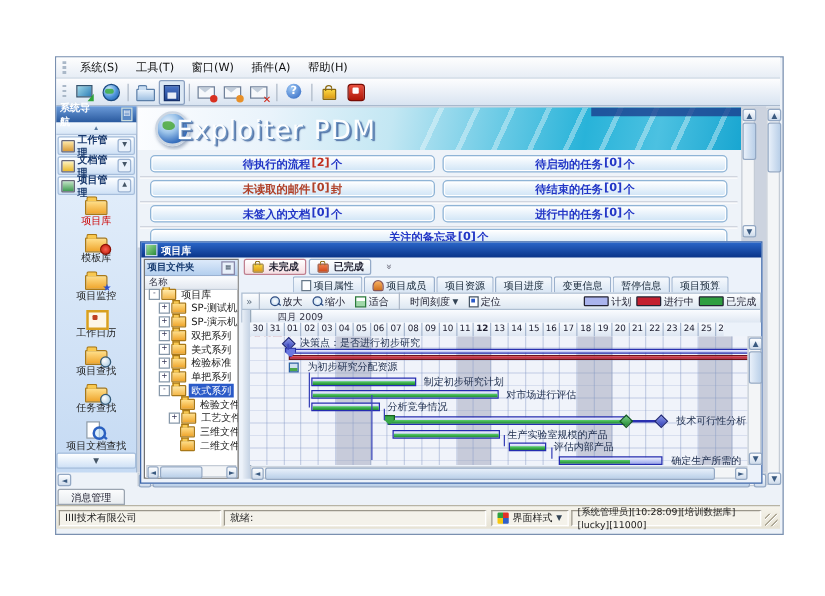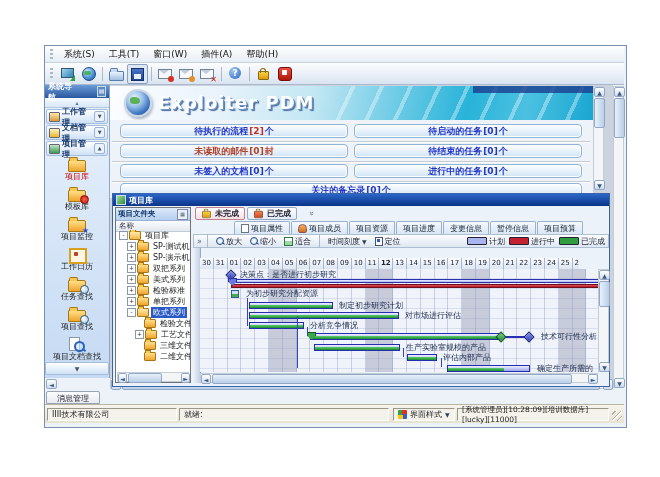--- a/index.html
+++ b/index.html
@@ -92,21 +92,21 @@
   .banner{position:absolute;left:0;top:1px;width:483px;height:34px;overflow:hidden;
     background:linear-gradient(100deg,#fcfdff 0%,#e9f3fb 22%,#c3e7f3 42%,#69cae5 60%,#28b3d9 74%,#4cc1e1 86%,#18a6d1 100%);}
   .banner::before{content:"";position:absolute;right:0;top:0;width:55%;height:100%;opacity:.55;
     background:repeating-linear-gradient(115deg,transparent 0 22px,rgba(255,255,255,.65) 22px 26px);}
   .banner::after{content:"";position:absolute;right:0;top:0;width:120px;height:7px;background:#1b3f8e;opacity:.8;}
   .logo{position:absolute;left:14px;top:3px;width:24px;height:24px;border-radius:50%;
     background:radial-gradient(circle at 35% 30%,#eaf4fc,#9cc4ea 35%,#3a72c0 70%,#1a4a90);
     border:2px solid #ccd6e2;box-shadow:1px 2px 3px rgba(10,40,90,.35);}
   .logo::after{content:"";position:absolute;left:4px;top:6px;width:10px;height:7px;background:#4aa83a;
     border-radius:40% 60% 50% 50%;opacity:.85;}
-  .banner-title{position:absolute;left:48px;top:6px;font-size:18px;font-weight:bold;color:#fdfeff;letter-spacing:1px;
+  .banner-title{position:absolute;left:31px;top:6px;font-size:21px;font-weight:normal;color:#fdfeff;letter-spacing:1px;
     text-shadow:1px 1px 0 #6f95c2,2px 2px 1px #47699f;}
   .workbench{position:absolute;left:0;top:35px;width:483px;height:78px;background:#eef3f9;}
   .pill{position:absolute;height:12px;border:1px solid #8fb4d6;border-radius:4px;
     background:linear-gradient(#ffffff,#cfe4f6);box-shadow:inset 0 0 0 1px #fff;
     display:flex;align-items:center;justify-content:center;font-size:9px;font-weight:bold;color:#2236c6;}
   .pill .num{margin:0 1px;}
   .pill .alert-num{color:#c03020;}
   .pill.alert-all{color:#b04028;}
   .wb-div{position:absolute;left:2px;width:478px;height:0;border-top:1px solid #c6ccd6;border-bottom:1px solid #fdfdfd;}
   
@@ -300,28 +300,28 @@
           <div class="sb-ico">
             <div class="cal"></div>
           </div>
           <div class="sb-lbl">工作日历</div>
         </div>
         <div class="sb-item">
           <div class="sb-ico">
             <div class="fold"></div>
             <div class="badge search"></div>
           </div>
-          <div class="sb-lbl">任务查找</div>
+          <div class="sb-lbl">项目查找</div>
         </div>
         <div class="sb-item">
           <div class="sb-ico">
             <div class="fold"></div>
             <div class="badge search"></div>
           </div>
-          <div class="sb-lbl">项目查找</div>
+          <div class="sb-lbl">任务查找</div>
         </div>
         <div class="sb-item">
           <div class="sb-ico">
             <div class="dsearch"></div>
           </div>
           <div class="sb-lbl">项目文档查找</div>
         </div>
       </div>
   </div>
   <div class="sb-bottom">▼</div>
@@ -545,20 +545,23 @@
             <span class="leg-chip" style="background: rgb(196, 32, 48);"></span>
             <span>进行中</span>
           </div>
         <div class="leg">
             <span class="leg-chip" style="background: rgb(46, 158, 64);"></span>
             <span>已完成</span>
           </div>
       </div>
     </div>
 
+    <div class="gmonth">
+        <span>四月 2009</span>
+      </div>
     <div class="gstrip"></div>
     <div class="gdays" id="gantt-days">
         <div class="day-cell" style="left: 0px; width: 13.8px;">30</div>
         <div class="day-cell" style="left: 13.8px; width: 13.8px;">31</div>
         <div class="day-cell" style="left: 27.6px; width: 13.8px;">01</div>
         <div class="day-cell" style="left: 41.4px; width: 13.8px;">02</div>
         <div class="day-cell" style="left: 55.2px; width: 13.8px;">03</div>
         <div class="day-cell" style="left: 69px; width: 13.8px;">04</div>
         <div class="day-cell" style="left: 82.8px; width: 13.8px;">05</div>
         <div class="day-cell" style="left: 96.6px; width: 13.8px;">06</div>

